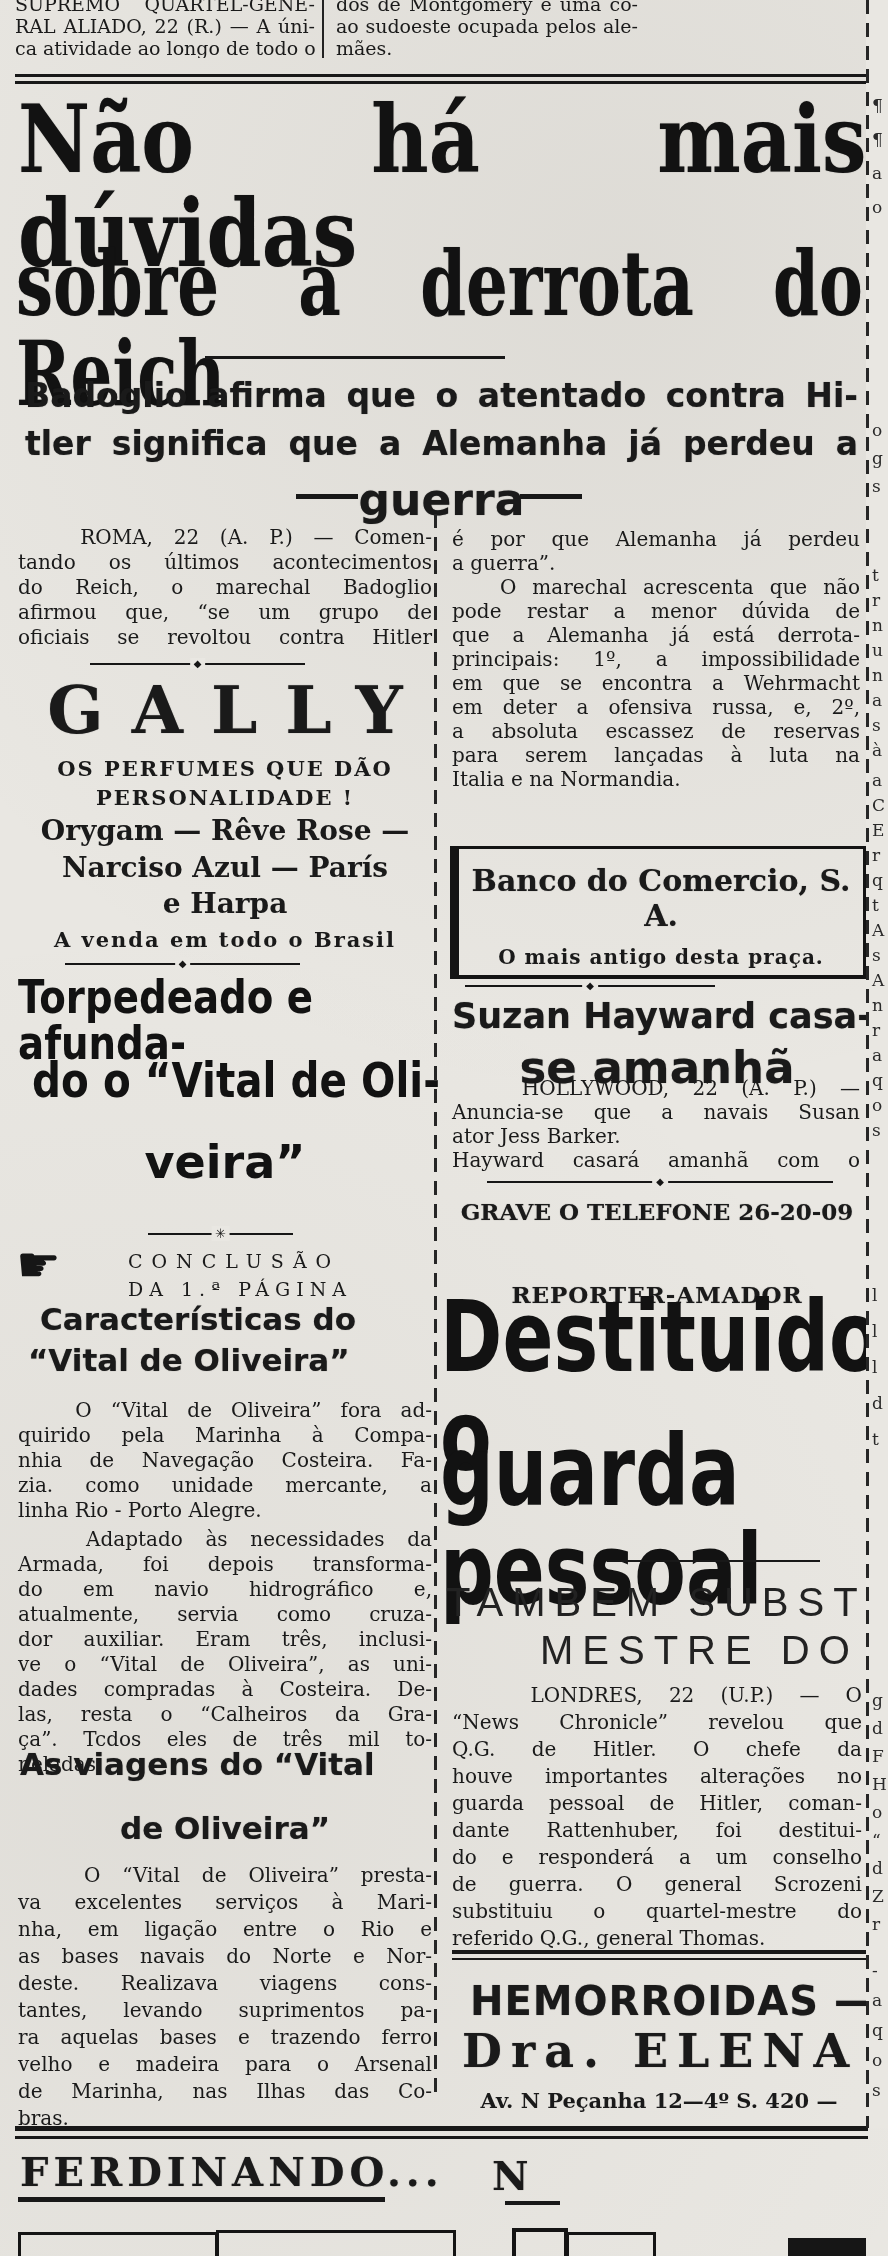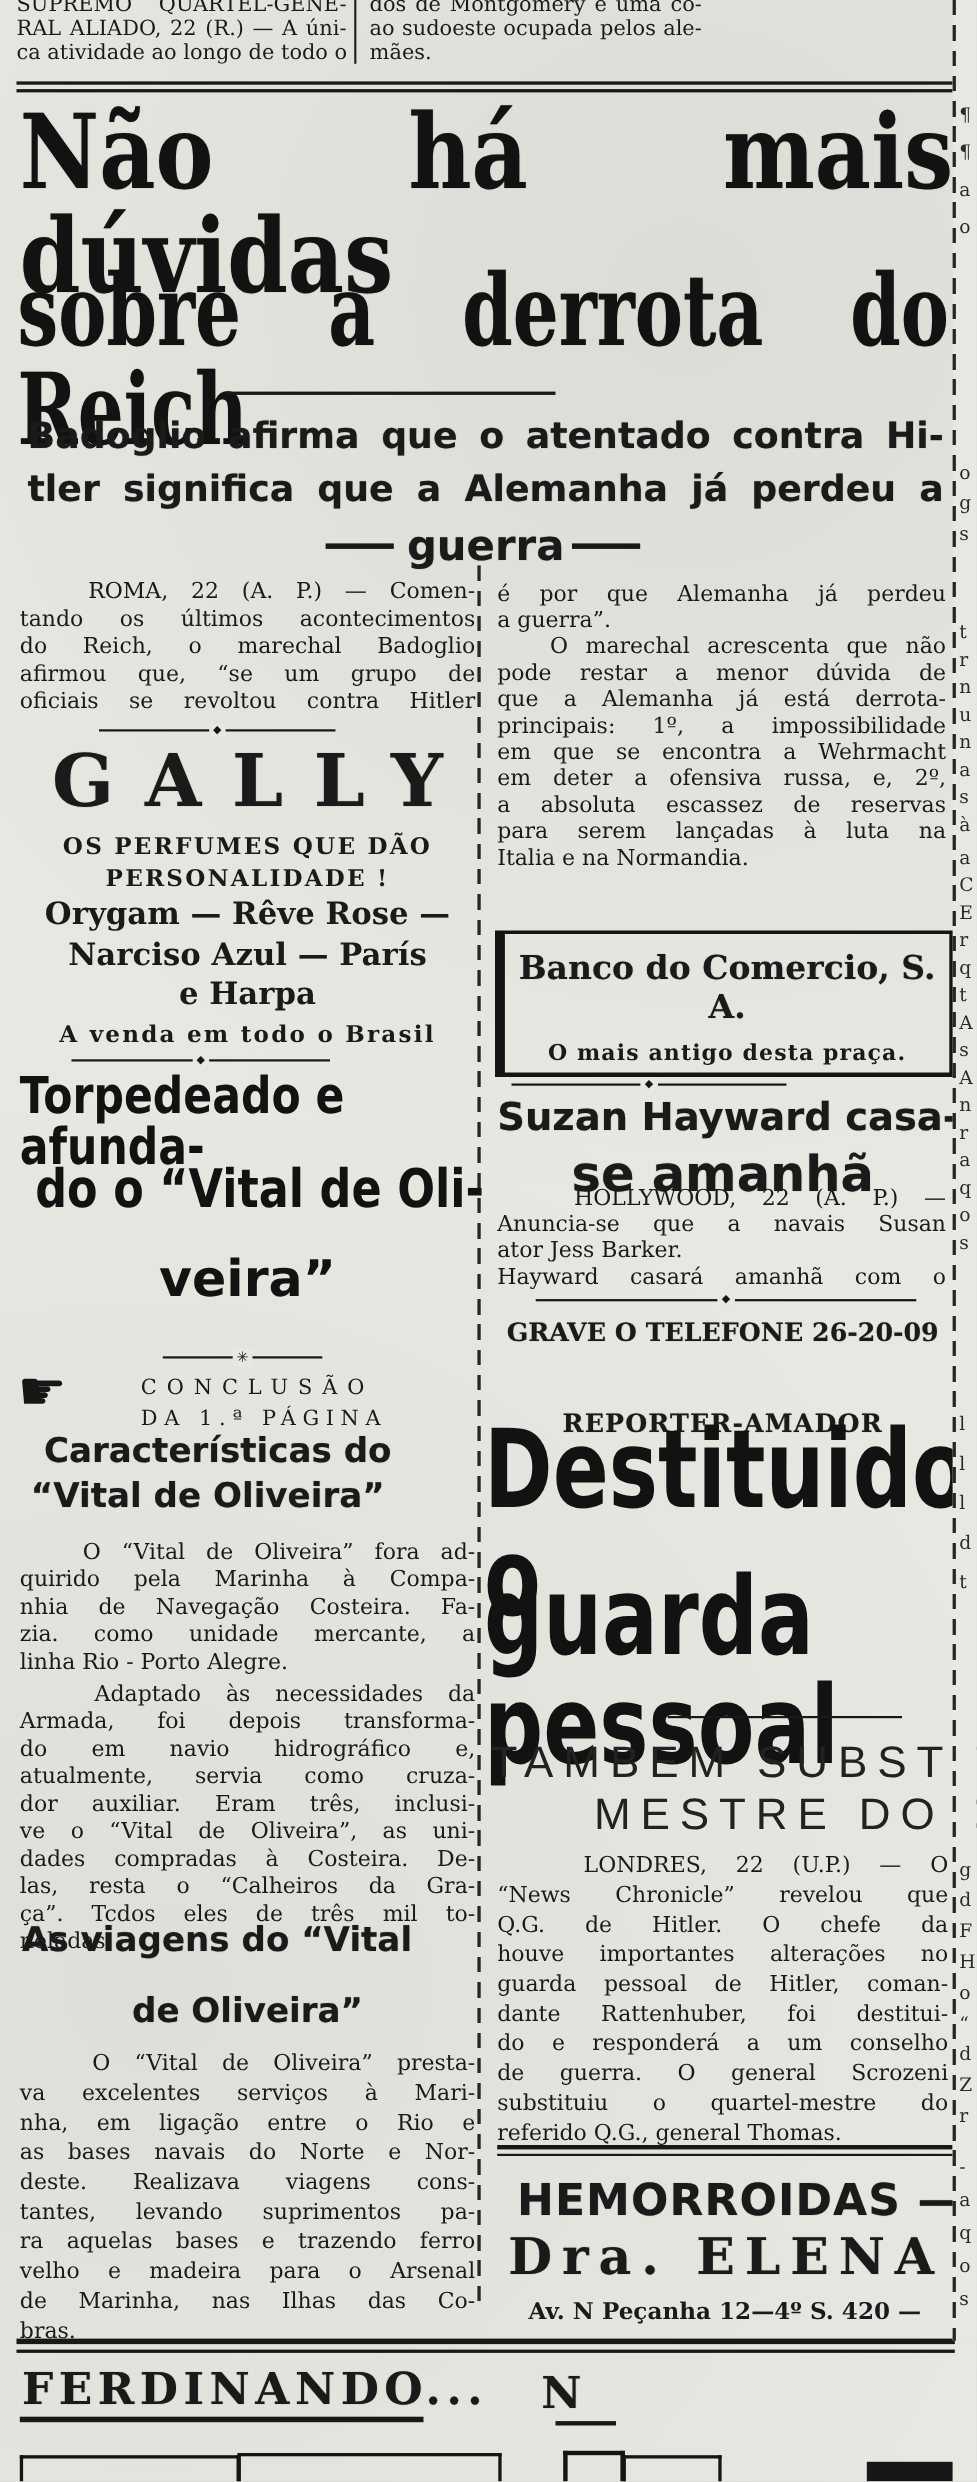--- a/index.html
+++ b/index.html
@@ -57,21 +57,21 @@
   <div class="hrule" style="left:15px;top:81px;width:851px;height:3px;"></div>
 
   <div class="abs bigcond serif ink" style="left:18px;top:92px;width:1010px;font-size:94px;transform:scaleX(.84);text-align:justify;text-align-last:justify;">Não há mais dúvidas</div>
   <div class="abs bigcond serif ink" style="left:16px;top:238px;width:1160px;font-size:90px;transform:scaleX(.73);text-align:justify;text-align-last:justify;">sobre a derrota do Reich</div>
 
   <div class="hrule" style="left:205px;top:356px;width:300px;height:3px;"></div>
 
   <div class="abs sans b ink" style="left:25px;top:376px;width:833px;font-size:33px;text-align:justify;text-align-last:justify;white-space:nowrap;">Badoglio afirma que o atentado contra Hi-</div>
   <div class="abs sans b ink" style="left:25px;top:424px;width:833px;font-size:33px;text-align:justify;text-align-last:justify;white-space:nowrap;">tler significa que a Alemanha já perdeu a</div>
   <div class="hrule" style="left:296px;top:494px;width:62px;height:5px;"></div>
-  <div class="abs sans b ink ctr" style="left:25px;top:474px;width:833px;font-size:38px;">guerra</div>
+  <div class="abs sans b ink ctr" style="left:25px;top:474px;width:833px;font-size:44px;">guerra</div>
   <div class="hrule" style="left:520px;top:494px;width:62px;height:5px;"></div>
 
   <div class="vrule" style="left:434px;top:514px;height:1580px;"></div>
 
   <div class="abs lh25" style="left:18px;top:525px;width:414px;">
       <div class="tline">&nbsp;&nbsp;&nbsp;ROMA, 22 (A. P.) — Comen-</div>
       <div class="tline">tando os últimos acontecimentos</div>
       <div class="tline">do Reich, o marechal Badoglio</div>
       <div class="tline">afirmou que, “se um grupo de</div>
       <div class="tline">oficiais se revoltou contra Hitler</div>

